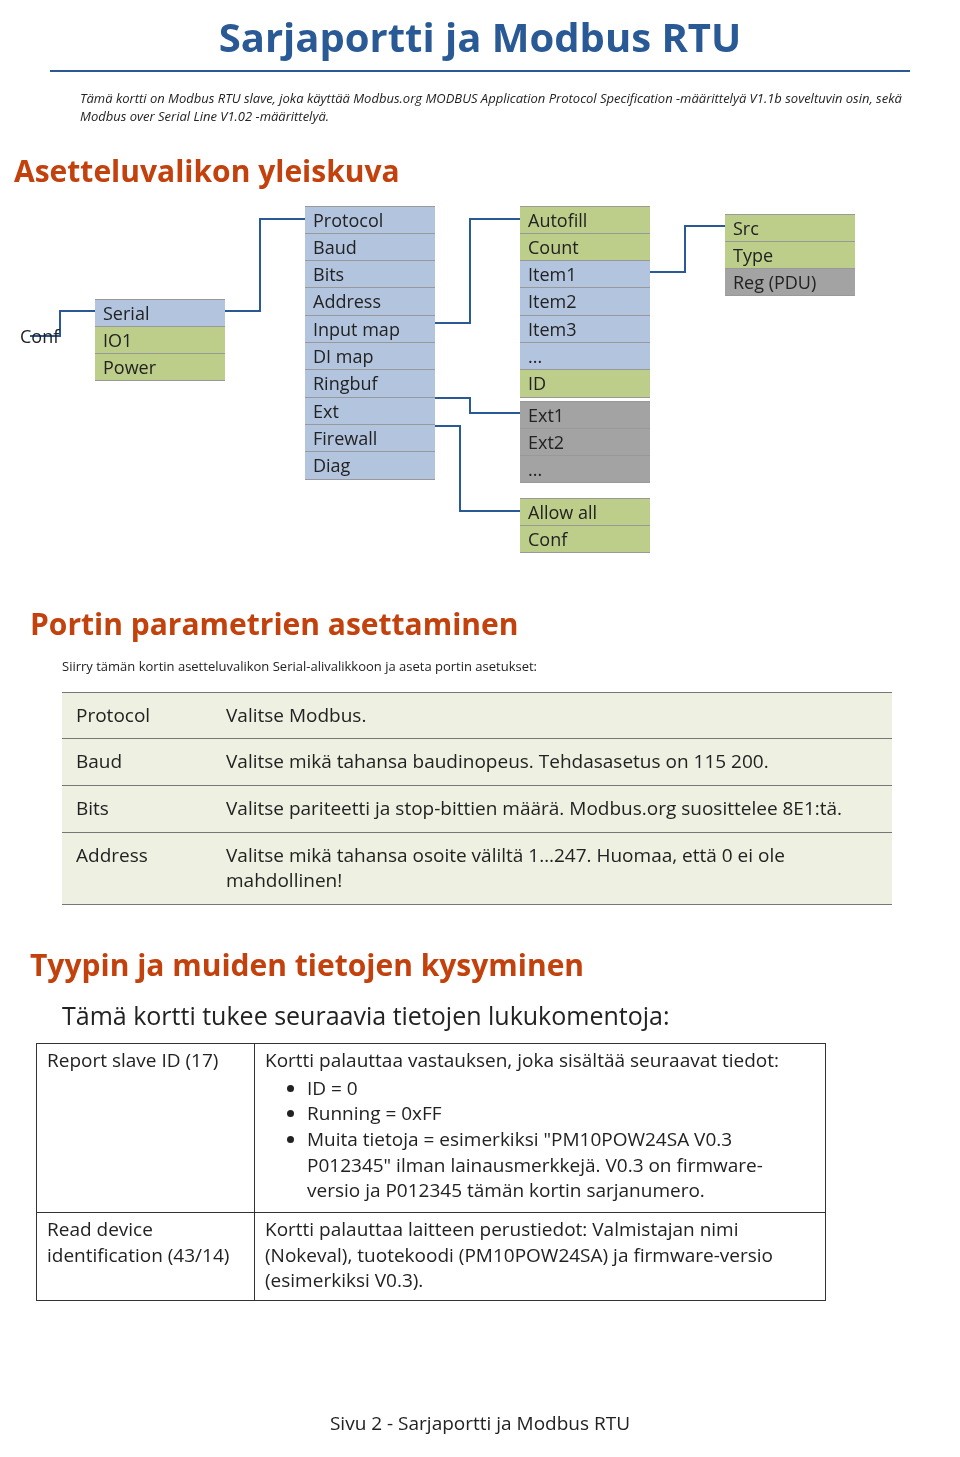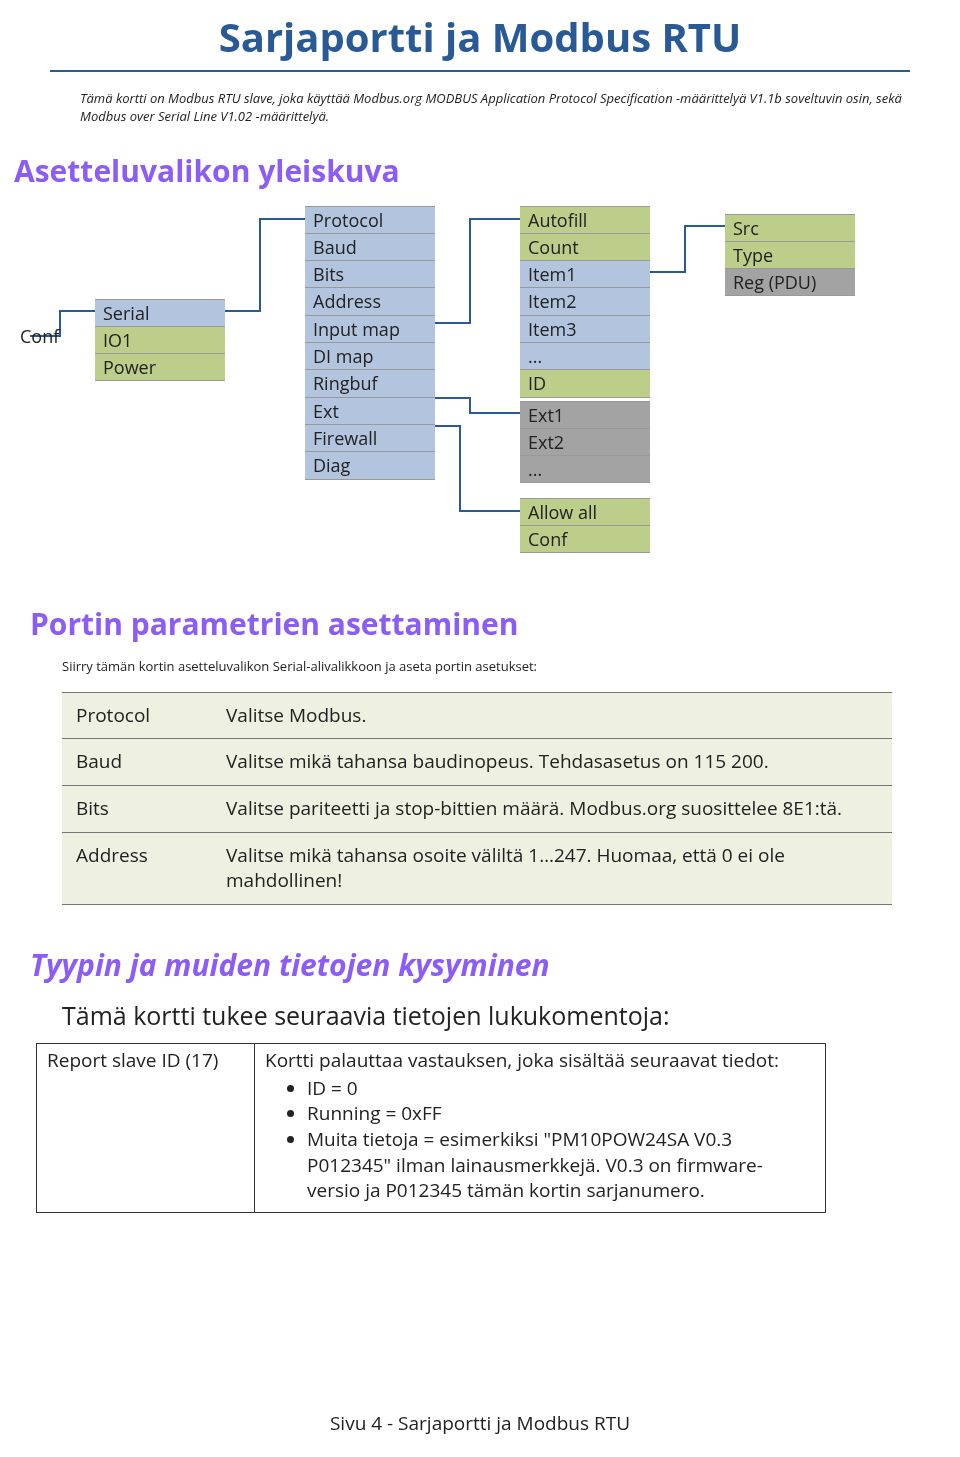--- a/index.html
+++ b/index.html
@@ -26,21 +26,21 @@
     border-bottom: 2px solid #2a5a95;
     padding-bottom: 6px;
     margin: 0 0 18px 0;
   }
   p.intro {
     margin: 0 0 26px 30px;
     font-size: 13px;
     font-style: italic;
   }
   h2 {
-    color: #8b5cf6;
+    color: #c2410c;
     font-weight: 700;
     font-size: 30px;
     margin: 10px 0 14px -20px;
   }
   .h2-tight { margin-left: -36px; }
 
   
   .diagram {
     position: relative;
     height: 360px;
@@ -216,33 +216,37 @@
       <td>Bits</td>
       <td>Valitse pariteetti ja stop-bittien määrä. Modbus.org suosittelee 8E1:tä.</td>
     </tr>
     <tr>
       <td>Address</td>
       <td>Valitse mikä tahansa osoite väliltä 1…247. Huomaa, että 0 ei ole mahdollinen!</td>
     </tr>
   </tbody>
     </table>
 
-  <h2 style="margin-top:40px;font-style:italic;">Tyypin ja muiden tietojen kysyminen</h2>
+  <h2 style="margin-top:40px;">Tyypin ja muiden tietojen kysyminen</h2>
   <p class="cmd-intro">Tämä kortti tukee seuraavia tietojen lukukomentoja:</p>
 
   <table class="cmd">
     <tbody>
         <tr>
       <td>Report slave ID (17)</td>
       <td>
         <span>Kortti palauttaa vastauksen, joka sisältää seuraavat tiedot:</span>
         <ul>
           <li>ID = 0</li>
           <li>Running = 0xFF</li>
           <li>Muita tietoja = esimerkiksi "PM10POW24SA V0.3 P012345" ilman lainausmerkkejä. V0.3 on firmware-versio ja P012345 tämän kortin sarjanumero.</li>
         </ul>
       </td>
     </tr>
+    <tr>
+      <td>Read device identification (43/14)</td>
+      <td>Kortti palauttaa laitteen perustiedot: Valmistajan nimi (Nokeval), tuotekoodi (PM10POW24SA) ja firmware-versio (esimerkiksi V0.3).</td>
+    </tr>
   </tbody>
     </table>
 
-  <div class="footer">Sivu 4 - Sarjaportti ja Modbus RTU</div>
+  <div class="footer">Sivu 2 - Sarjaportti ja Modbus RTU</div>
 </div>
 
 </body></html>

